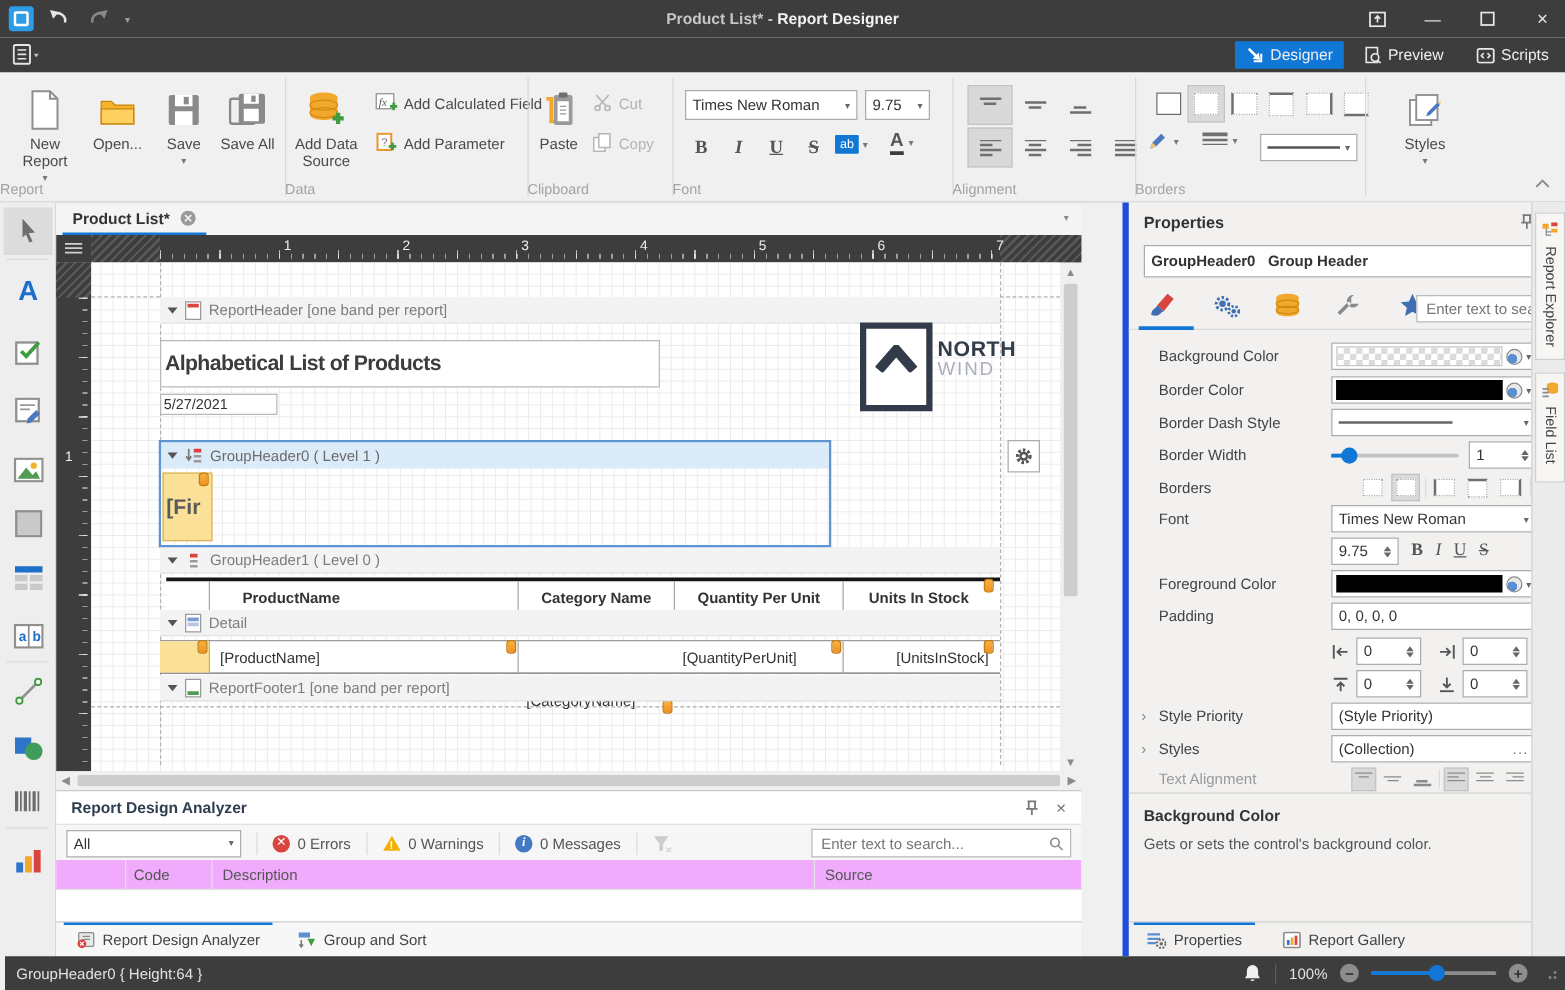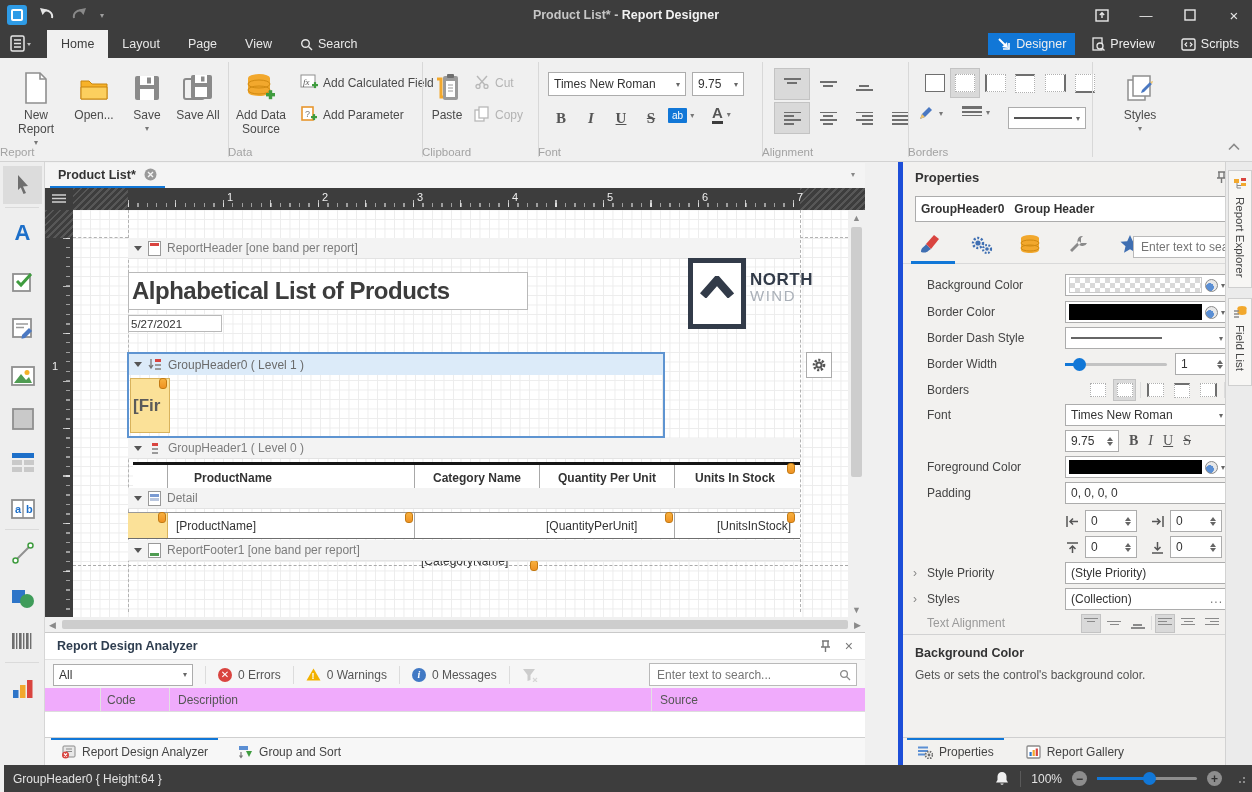--- a/index.html
+++ b/index.html
@@ -133,41 +133,20 @@
   </div>
 
   <div class="ab dark" style="left:0;top:30px;width:1252px;height:28px;">
     <span class="ab" style="left:10px;top:5px;">
       <svg width="22" height="18">
           <rect x="1" y="1" width="13" height="15" rx="1.5" fill="none" stroke="#e6e6e6" stroke-width="1.5"></rect>
           <path d="M4 5 h7 M4 8.5 h7 M4 12 h7" stroke="#e6e6e6" stroke-width="1.3"></path>
           <polygon points="17,8 21,8 19,11" fill="#bdbdbd"></polygon>
         </svg>
     </span>
-    <div class="ab flex" style="left:47px;top:0;height:28px;">
-      <div class="rtab active">
-          <span>Home</span>
-        </div>
-      <div class="rtab">
-          <span>Layout</span>
-        </div>
-      <div class="rtab">
-          <span>Page</span>
-        </div>
-      <div class="rtab">
-          <span>View</span>
-        </div>
-      <div class="rtab" style="gap:5px;">
-        <svg width="13" height="13">
-            <circle cx="5.5" cy="5.5" r="3.8" fill="none" stroke="#e6e6e6" stroke-width="1.4"></circle>
-            <line x1="8.5" y1="8.5" x2="12" y2="12" stroke="#e6e6e6" stroke-width="1.4"></line>
-          </svg>
-        <span>Search</span>
-      </div>
-    </div>
     <div class="ab flex" style="right:4px;top:3px;gap:8px;">
       <div class="modebtn active">
         <svg width="14" height="14">
             <path d="M2 2 L9 9" stroke="#fff" stroke-width="2"></path>
             <polygon points="11,11 5,10 10,5" fill="#fff"></polygon>
             <path d="M12 6 V12 H6" stroke="#fff" stroke-width="1.6" fill="none"></path>
           </svg>
         <span>Designer</span>
       </div>
       <div class="modebtn">
@@ -585,21 +564,21 @@
       <div class="ab" style="left:0;top:355px;width:775px;border-top:1px dashed #aaa;"></div>
 
       <div class="bandhdr" style="top:28px;">
         <span class="btri"></span>
         <span class="bandico">
             <i style="top:1px;background:#d9443f;"></i>
           </span>
         <span>ReportHeader [one band per report]</span>
       </div>
       <div class="ab" style="left:55px;top:62px;width:400px;height:38px;background:#fff;border:1px solid #b9b9b9;display:flex;align-items:center;">
-        <span style="font-weight:bold;font-size:24px;color:#3c3c3c;padding-left:3px;letter-spacing:-.5px;">Alphabetical List of Products</span>
+        <span style="font-weight:bold;font-size:17px;color:#3c3c3c;padding-left:3px;letter-spacing:-.5px;">Alphabetical List of Products</span>
       </div>
       <div class="ab" style="left:55px;top:105px;width:94px;height:17px;background:#fff;border:1px solid #b9b9b9;display:flex;align-items:center;">
         <span style="font-size:11.5px;color:#333;padding-left:2px;">5/27/2021</span>
       </div>
       <div class="ab" style="left:615px;top:48px;width:112px;height:71px;">
         <div class="ab" style="left:0;top:0;width:58px;height:71px;border:5px solid #323b49;background:#fff;">
           <svg width="34" height="22" style="margin:13px 0 0 7px;">
               <path d="M3 20 L17 4 L31 20" fill="none" stroke="#323b49" stroke-width="8"></path>
             </svg>
         </div>

